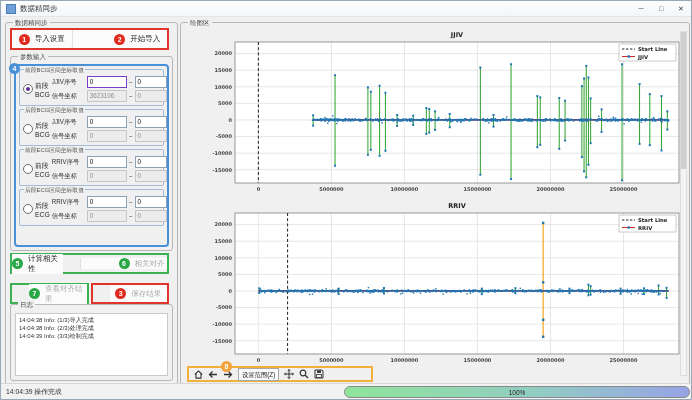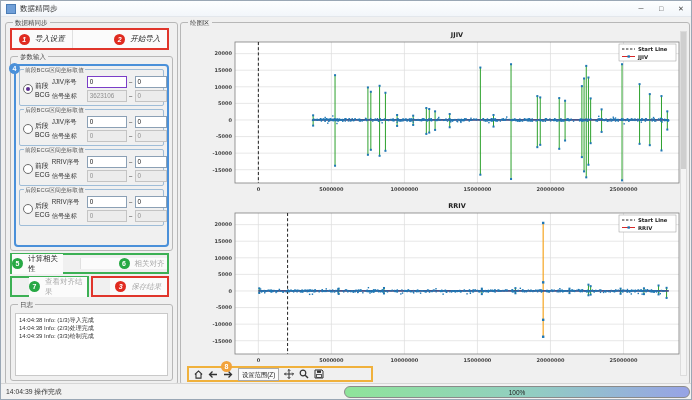--- a/index.html
+++ b/index.html
@@ -13,21 +13,21 @@
   
   .groupbox{position:absolute;border:1px solid #b7b7b7;border-radius:3px;}
   .groupbox>.glabel{position:absolute;top:-5px;left:7px;background:#f0f0f0;font-size:6.5px;color:#444;padding:0 2px;line-height:9px;}
   
   .badge{display:inline-flex;align-items:center;justify-content:center;width:11px;height:11px;border-radius:50%;color:#fff;font-size:7px;font-weight:bold;flex:0 0 auto;}
   .badge.red{background:#e02b20;}
   .badge.green{background:#27a844;}
   .badge.blue{background:#4a90d9;}
   .badge.orange{background:#f2a33c;}
   
-  .frame-red{border:2px solid #e0352b;font-style:italic;}
+  .frame-red{border:2px solid #e0352b;}
   .frame-green{border:2px solid #3cb054;align-items:center;}
   .hflex{display:flex;}
   .btn{flex:1;display:flex;align-items:center;justify-content:center;gap:5px;background:#fbfbfb;font-size:7.5px;color:#222;cursor:pointer;}
   .btn.disabled{color:#a9a9a9;margin-left:17px;}
   .btn+.btn{border-left:1px solid #e0e0e0;padding-left:35px;}
   
   #blue-frame{position:absolute;left:3px;top:7px;right:3px;bottom:3px;border:2px solid #4a90d9;border-radius:4px;padding:2px 2px;box-sizing:border-box;}
   #params-badge{position:absolute;left:-7px;top:-3px;z-index:3;}
   .psec{position:relative;border:1px solid #9fbdd8;border-radius:2px;margin:1px 1px 3px;padding:6px 3px 3px;box-sizing:border-box;}
   .psec .ptitle{position:absolute;top:-4px;left:4px;background:#f0f0f0;font-size:5.8px;color:#555;padding:0 1px;line-height:8px;}
@@ -198,21 +198,21 @@
       <div class="btn">
         <span class="badge green">5</span>
         <span>计算相关性</span>
       </div>
       <div class="btn disabled">
         <span class="badge green">6</span>
         <span>相关对齐</span>
       </div>
     </div>
 
-    <div style="position:absolute;left:4px;top:253px;width:159px;height:21px;display:flex;gap:2px;border-radius:8px;">
+    <div style="position:absolute;left:4px;top:260px;width:159px;height:21px;display:flex;gap:2px;border-radius:8px;">
       <div class="frame-green hflex" style="flex:1;box-sizing:border-box;">
         <div class="btn disabled">
           <span class="badge green">7</span>
           <span>查看对齐结果</span>
         </div>
       </div>
       <div class="frame-red hflex" style="flex:1;box-sizing:border-box;">
         <div class="btn disabled">
           <span class="badge red">3</span>
           <span>保存结果</span>

